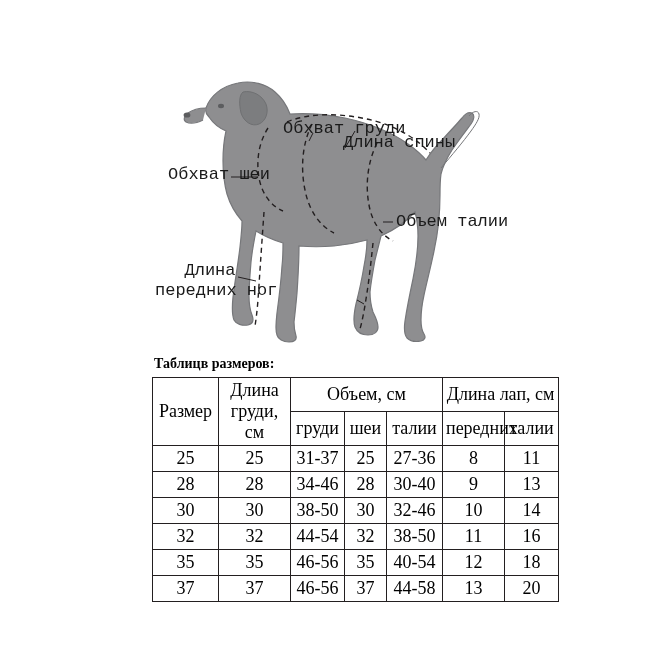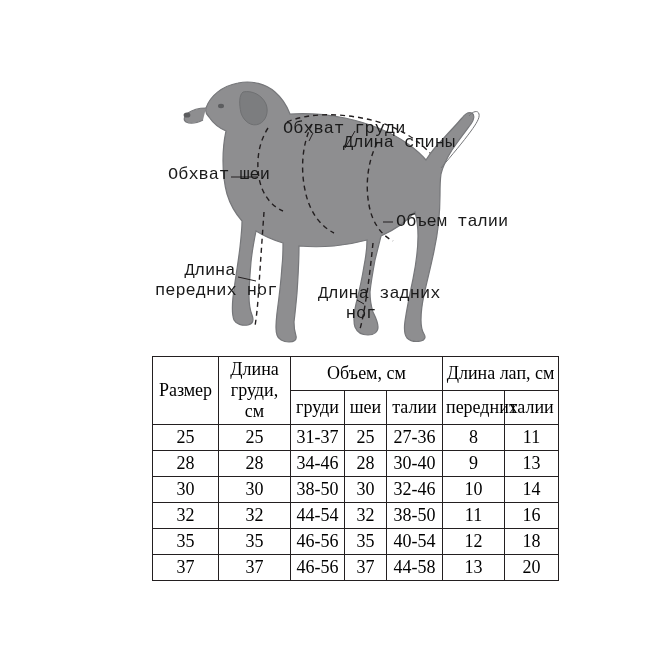--- a/index.html
+++ b/index.html
@@ -189,27 +189,24 @@
     </svg>
 
     <div class="anno" style="left:283px; top:119px;">Обхват груди</div>
     <div class="anno" style="left:343px; top:133px;">Длина спины</div>
     <div class="anno" style="left:168px; top:165px;text-align:right;">Обхват шеи</div>
     <div class="anno" style="left:396px; top:212px;">Объем талии</div>
     <div class="anno center" style="left:155px; top:261px; width:110px;">
       <div>Длина</div>
       <div>передних ног</div>
     </div>
-    <div class="anno center" style="left:318px; top:284px; width:86px;">
-      <div>Длина задних</div>
-      <div>ног</div>
-    </div>
   </div>
 
   <div id="table-block">
+    <div id="table-title">Таблицв размеров:</div>
 
     <table class="size-table">
       <colgroup>
         <col class="col-size">
           <col class="col-back">
           <col class="col-chest">
         <col class="col-neck">
           <col class="col-waist">
           <col class="col-front">
           <col class="col-rear">

